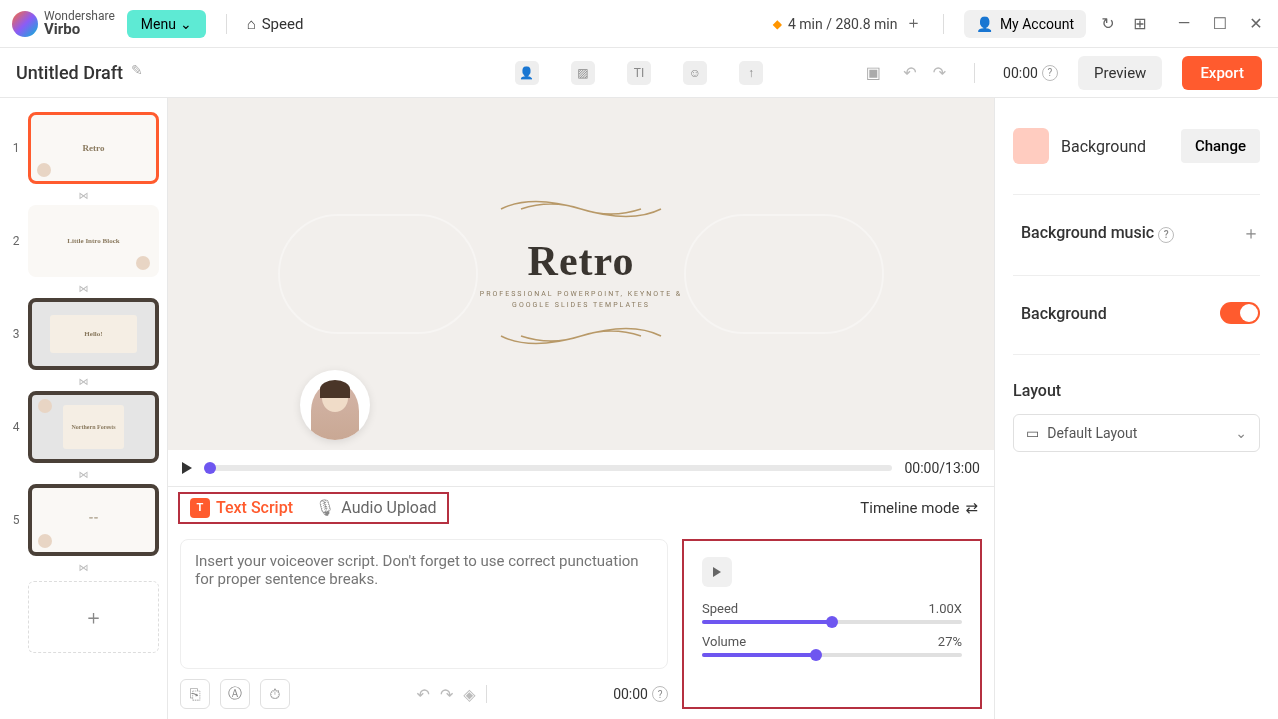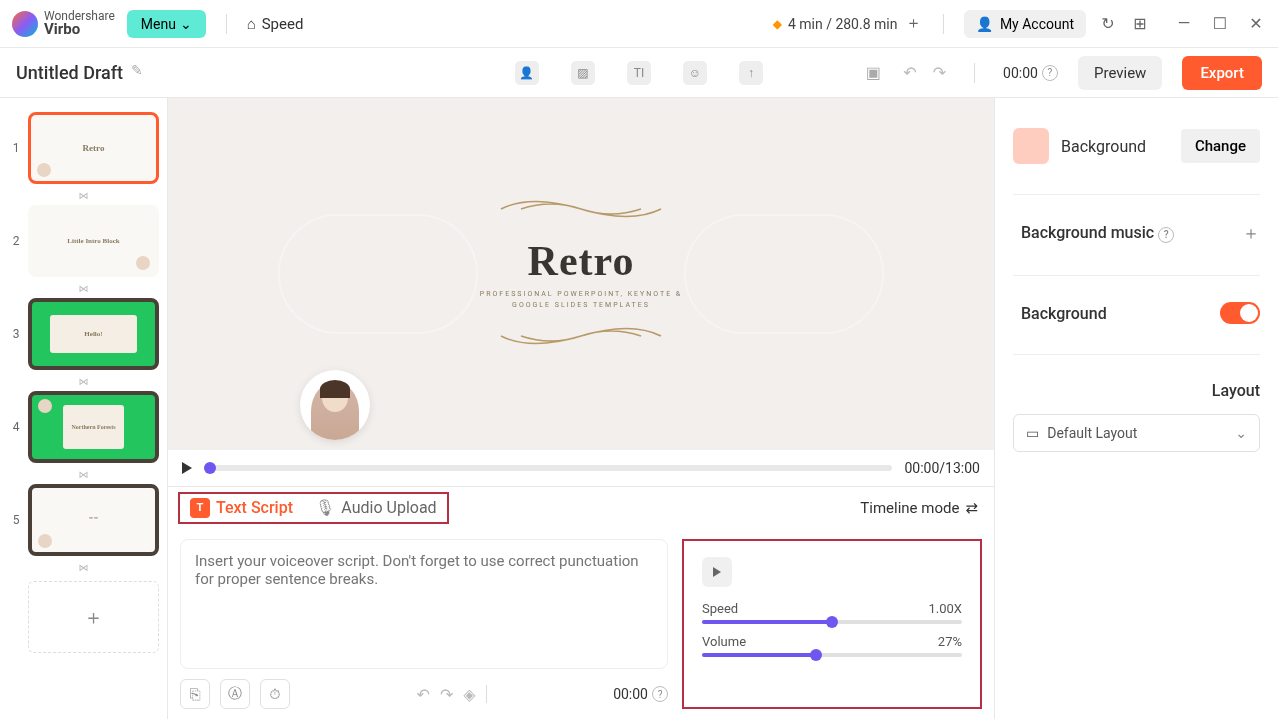--- a/index.html
+++ b/index.html
@@ -36,21 +36,21 @@
 
     
     .main { display: flex; height: calc(719px - 98px); }
     
     
     .slides { width: 168px; border-right: 1px solid #e8e8e8; padding: 14px 8px; overflow-y: auto; }
     .slide-item { display: flex; align-items: center; margin-bottom: 6px; }
     .slide-num { width: 16px; font-size: 12px; color: #666; text-align: center; }
     .slide-thumb { flex: 1; height: 72px; background: #faf8f5; border: 3px solid transparent; border-radius: 8px; position: relative; overflow: hidden; display: flex; align-items: center; justify-content: center; flex-direction: column; margin-left: 4px; }
     .slide-thumb.active { border-color: #ff5b2e; }
-    .slide-thumb.dark { background: #22c55e; }
+    .slide-thumb.dark { background: #e5e5e5; }
     .thumb-text { font-size: 9px; color: #8a7a5f; font-weight: 600; font-family: Georgia, serif; }
     .thumb-avatar { position: absolute; width: 14px; height: 14px; background: #e8d5c4; border-radius: 50%; bottom: 4px; left: 6px; }
     .thumb-avatar.right { left: auto; right: 6px; }
     .slide-connector { text-align: center; font-size: 10px; color: #bbb; margin: 4px 0; }
     .add-slide { flex:1; height: 72px; border: 1px dashed #ddd; border-radius: 6px; display: flex; align-items: center; justify-content: center; font-size: 20px; color: #888; cursor: pointer; margin-left: 20px; margin-top: 8px;}
 
     
     .canvas-area { flex: 1; display: flex; flex-direction: column; background: #fff; }
     .canvas { flex: 1; background: linear-gradient(#f2efec, #f2efec); position: relative; display: flex; align-items: center; justify-content: center; }
     .deco-swirl { position: absolute; width: 200px; height: 120px; border: 2px solid rgba(255,255,255,0.6); border-radius: 100px; opacity: 0.6; }
@@ -101,21 +101,21 @@
     
     .props { width: 284px; border-left: 1px solid #e8e8e8; padding: 30px 18px; }
     .prop-row { display: flex; align-items: center; justify-content: space-between; margin-bottom: 30px; }
     .bg-swatch { width: 36px; height: 36px; background: #ffccc0; border-radius: 6px; }
     .prop-label { font-size: 16px; color: #333; flex: 1; margin-left: 12px;}
     .prop-label.bold { font-weight: 500; margin-left: 8px;}
     .change-btn { background: #f0f0f0; border: none; padding: 8px 14px; border-radius: 4px; font-size: 15px; cursor: pointer; font-weight: 500;}
     .toggle { width: 40px; height: 22px; background: #ff5b2e; border-radius: 11px; position: relative; cursor: pointer; }
     .toggle-knob { position: absolute; right: 2px; top: 2px; width: 18px; height: 18px; background: #fff; border-radius: 50%; }
     .prop-section { margin-bottom: 28px; }
-    .prop-heading { font-size: 16px; font-weight: 500; color: #333; margin-bottom: 14px; text-align: right; }
+    .prop-heading { font-size: 16px; font-weight: 500; color: #333; margin-bottom: 14px; }
     .layout-sel { width: 100%; border: 1px solid #e0e0e0; border-radius: 6px; padding: 10px 12px; display: flex; align-items: center; gap: 8px; font-size: 14px; color: #555; cursor: pointer; }
     .help-ico { width: 16px; height: 16px; border: 1px solid #bbb; border-radius: 50%; display: inline-flex; align-items: center; justify-content: center; font-size: 10px; color: #888;}
     .plus-ico { font-size: 18px; color: #888; cursor: pointer;}
   </style>
 </head>
 <body>
 
 <div class="titlebar">
   <div class="logo-box">
     <div class="logo-img"></div>

